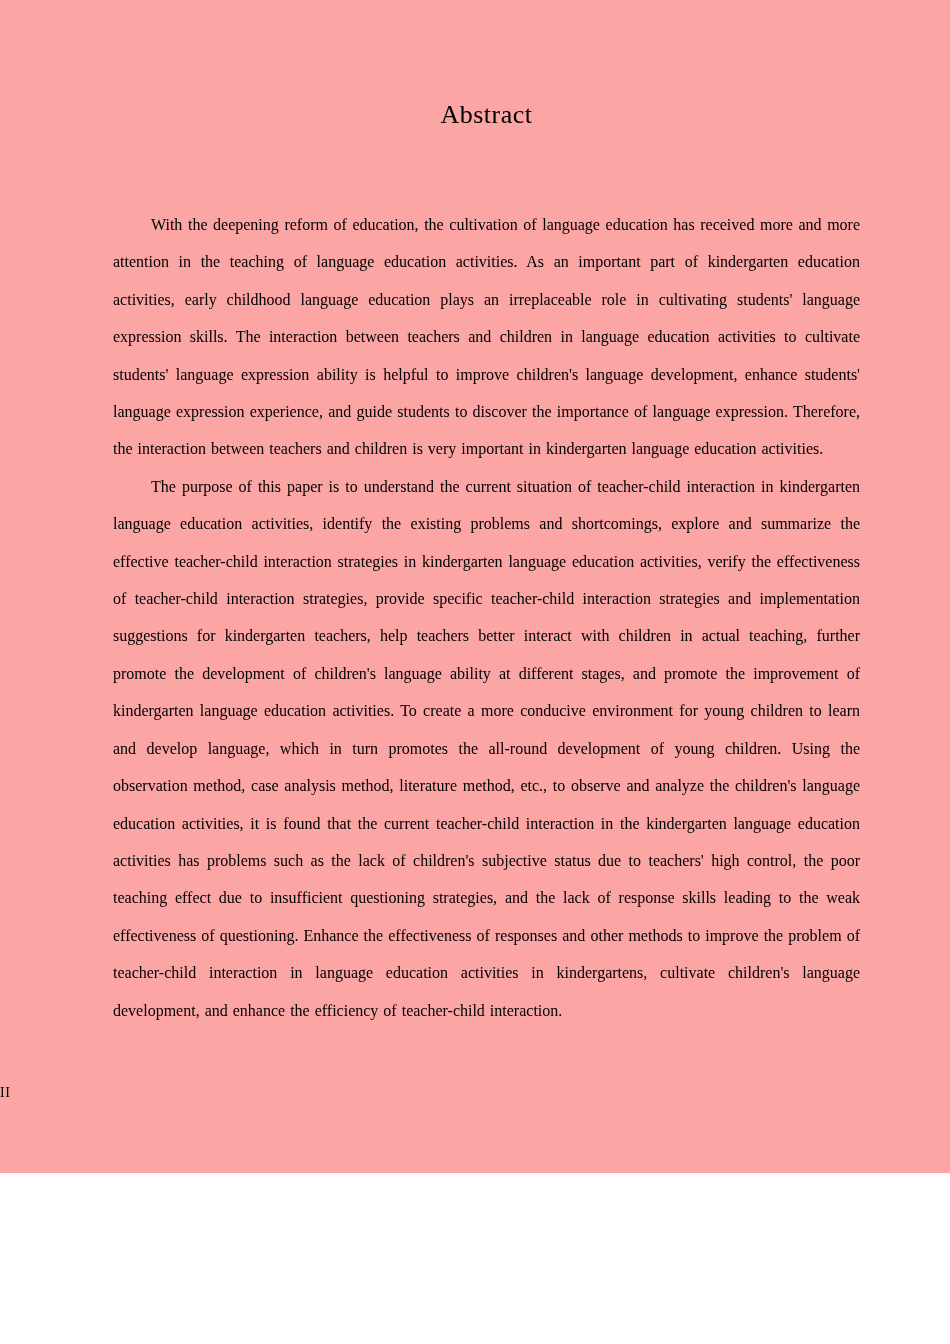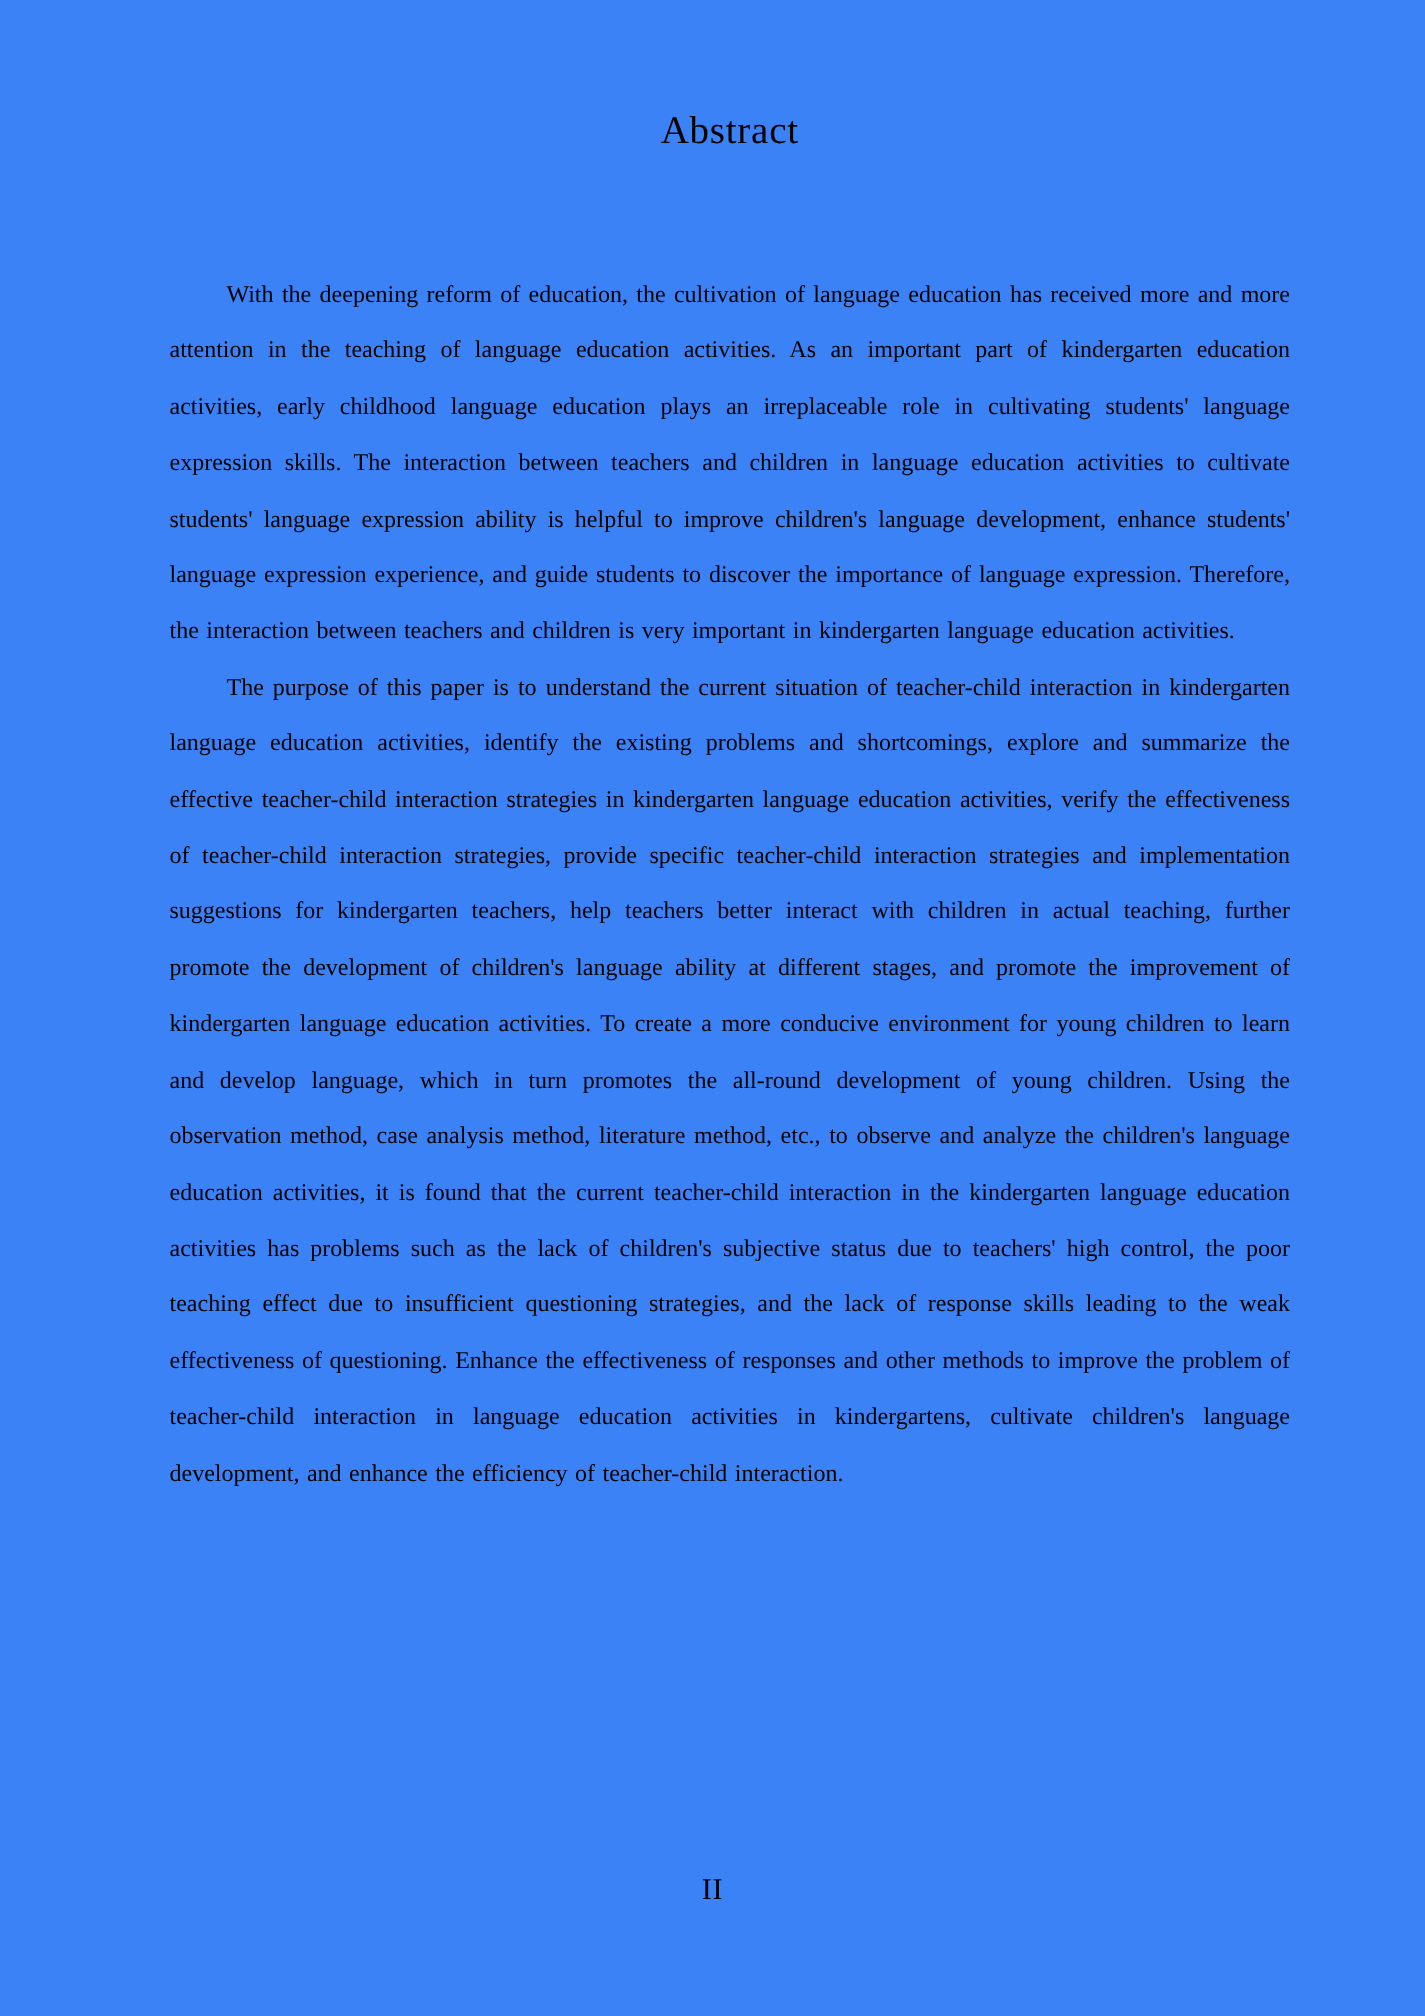--- a/index.html
+++ b/index.html
@@ -11,23 +11,23 @@
     width: 950px;
     height: 1344px;
     font-family: "Liberation Serif", "DejaVu Serif", serif;
     color: #000000;
     overflow: hidden;
   }
   .page {
     position: relative;
     box-sizing: border-box;
     width: 950px;
-    height: 1344px;
-    padding: 72px 90px 0 113px;
-    background: #3b82f6;
+    height: 1173px;
+    padding: 100px 90px 0 113px;
+    background: #fca5a5;
   }
   .title {
     margin: 0 0 76px 0;
     font-size: 26px;
     font-weight: normal;
     letter-spacing: 0.5px;
     text-align: center;
   }
   .para {
     margin: 0;
@@ -35,22 +35,21 @@
     line-height: 37.4px;
     text-align: justify;
     text-indent: 38px;
     word-spacing: 1px;
   }
   .page-number {
     position: absolute;
     left: 0;
     right: 0;
     bottom: 72px;
-    text-align: center;
-    font-size: 20px;
+    font-size: 14px;
     letter-spacing: 0.5px;
   }
 </style>
 </head>
 <body>
 
 <div class="page">
   <h1 class="title">Abstract</h1>
 
   <p class="para">With the deepening reform of education, the cultivation of language education has received more and more attention in the teaching of language education activities. As an important part of kindergarten education activities, early childhood language education plays an irreplaceable role in cultivating students' language expression skills. The interaction between teachers and children in language education activities to cultivate students' language expression ability is helpful to improve children's language development, enhance students' language expression experience, and guide students to discover the importance of language expression. Therefore, the interaction between teachers and children is very important in kindergarten language education activities.</p>

